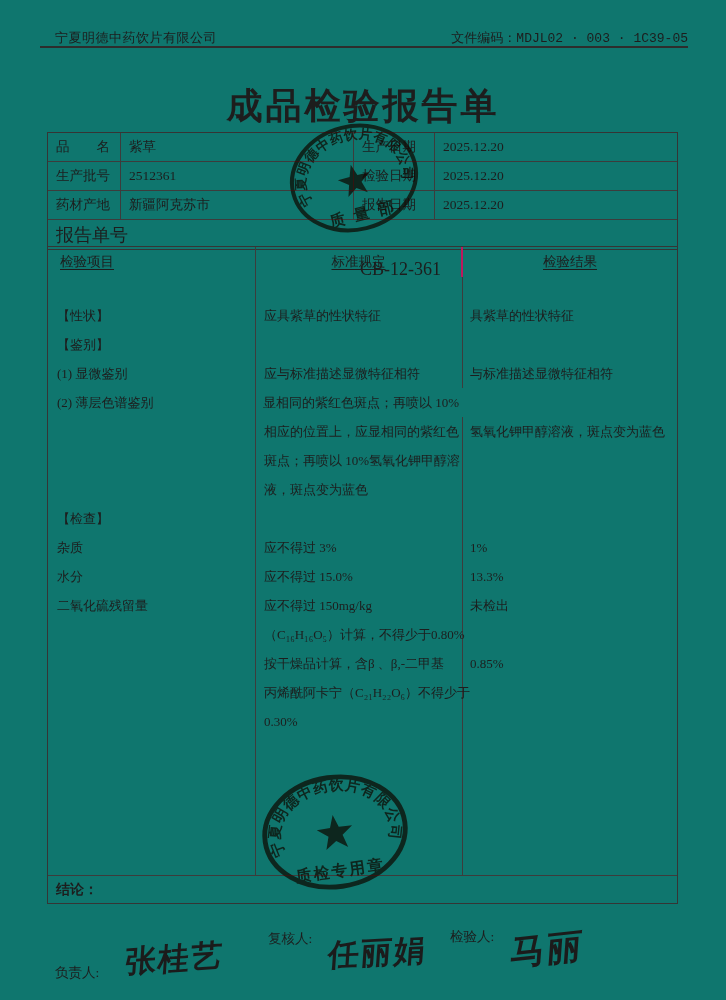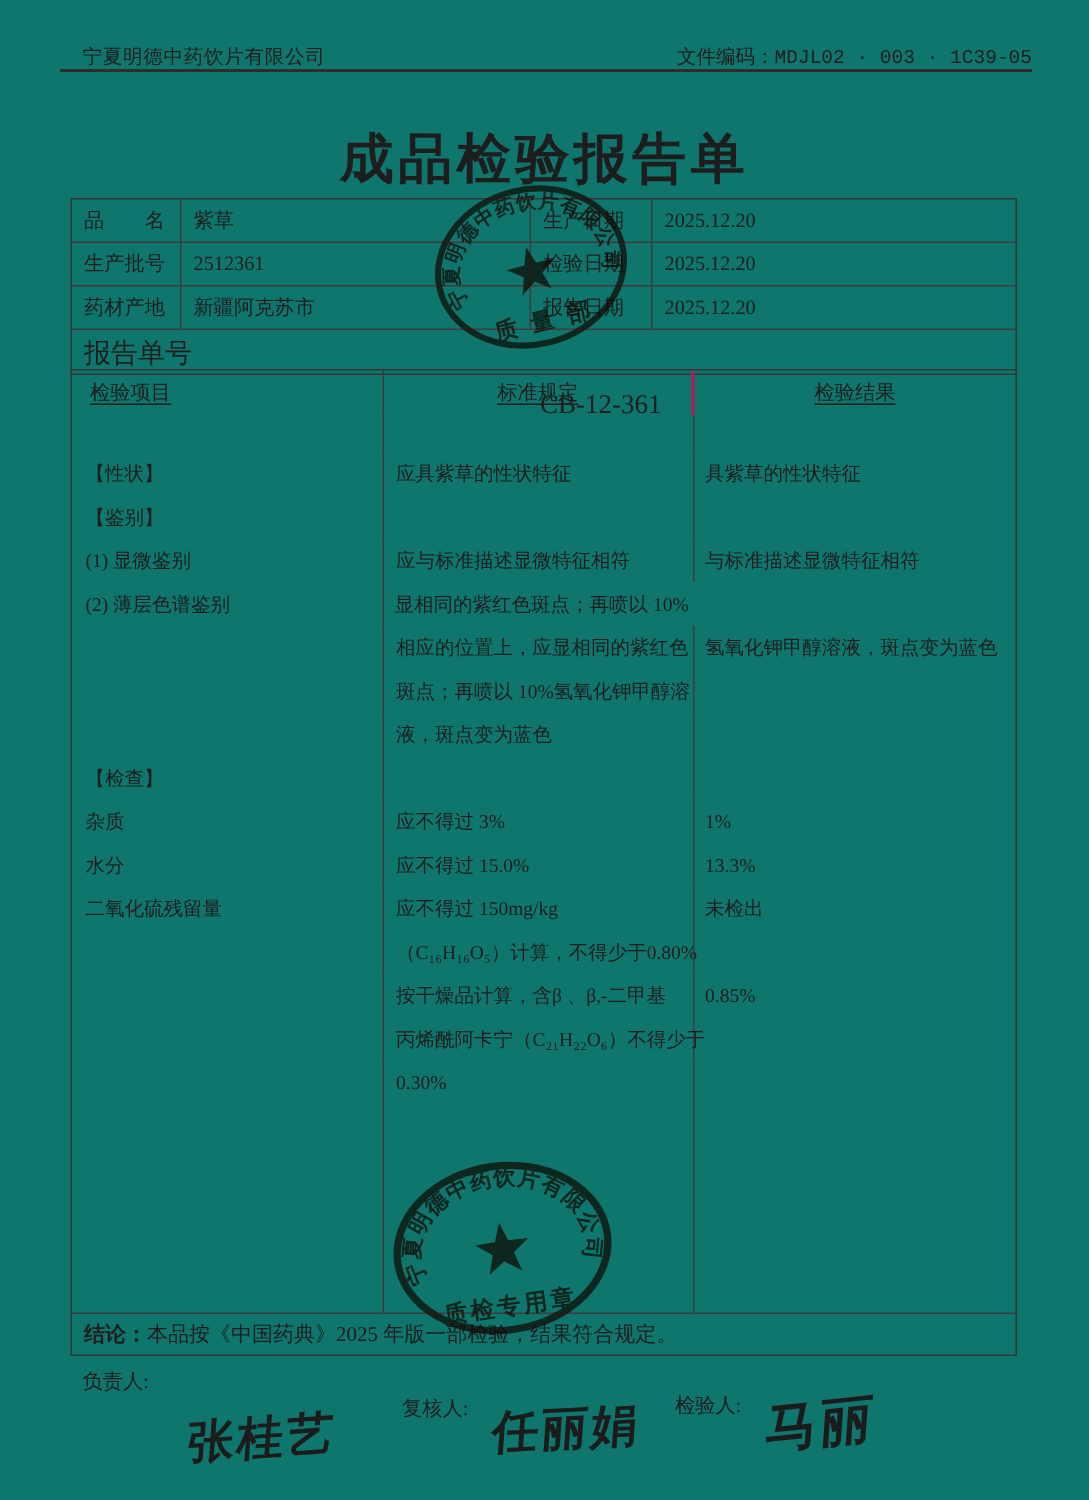--- a/index.html
+++ b/index.html
@@ -204,25 +204,24 @@
           <div class="cellc cc3"></div>
         </div>
       </div>
     <div class="insp-row sp-b">
       <div class="cellc cc1"></div>
         <div class="cellc cc2"></div>
         <div class="cellc cc3"></div>
     </div>
     <div class="concl-row">
       <span class="concl-label">结论：</span>
-      <span>本品按《中国药典》2025 年版一部检验，结果符合规定。</span>
     </div>
   </div>
 
-  <div class="signer-label" style="left:55px; top:912px;">负责人:</div>
+  <div class="signer-label" style="left:55px; top:964px;">负责人:</div>
   <div class="sig" style="left:125px; top:938px; transform:rotate(-4deg) skewX(-8deg);">张桂艺</div>
   <div class="signer-label" style="left:268px; top:930px;">复核人:</div>
   <div class="sig" style="left:328px; top:932px;">任丽娟</div>
   <div class="signer-label" style="left:450px; top:928px;">检验人:</div>
   <div class="sig" style="left:510px; top:926px; font-size:35px; transform:rotate(-6deg) skewX(-10deg);">马丽</div>
 
   <svg class="stamp stamp-top" viewBox="0 0 200 170">
     <ellipse cx="100" cy="85" rx="92" ry="76" fill="none" stroke="#d93a2b" stroke-width="6"></ellipse>
     <path id="arcTop" d="M30.5,99.8 A72,57 0 1 1 169.5,99.8" fill="none"></path>
     <text font-size="19.5" fill="#d93a2b" letter-spacing="1" font-weight="bold">

